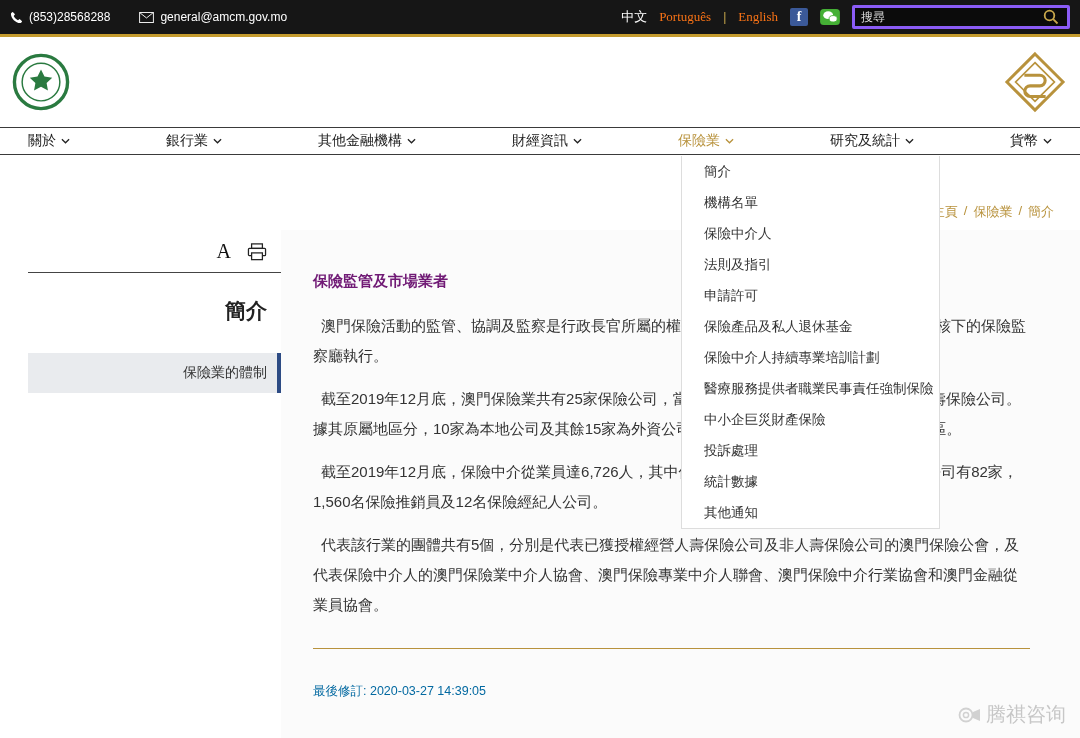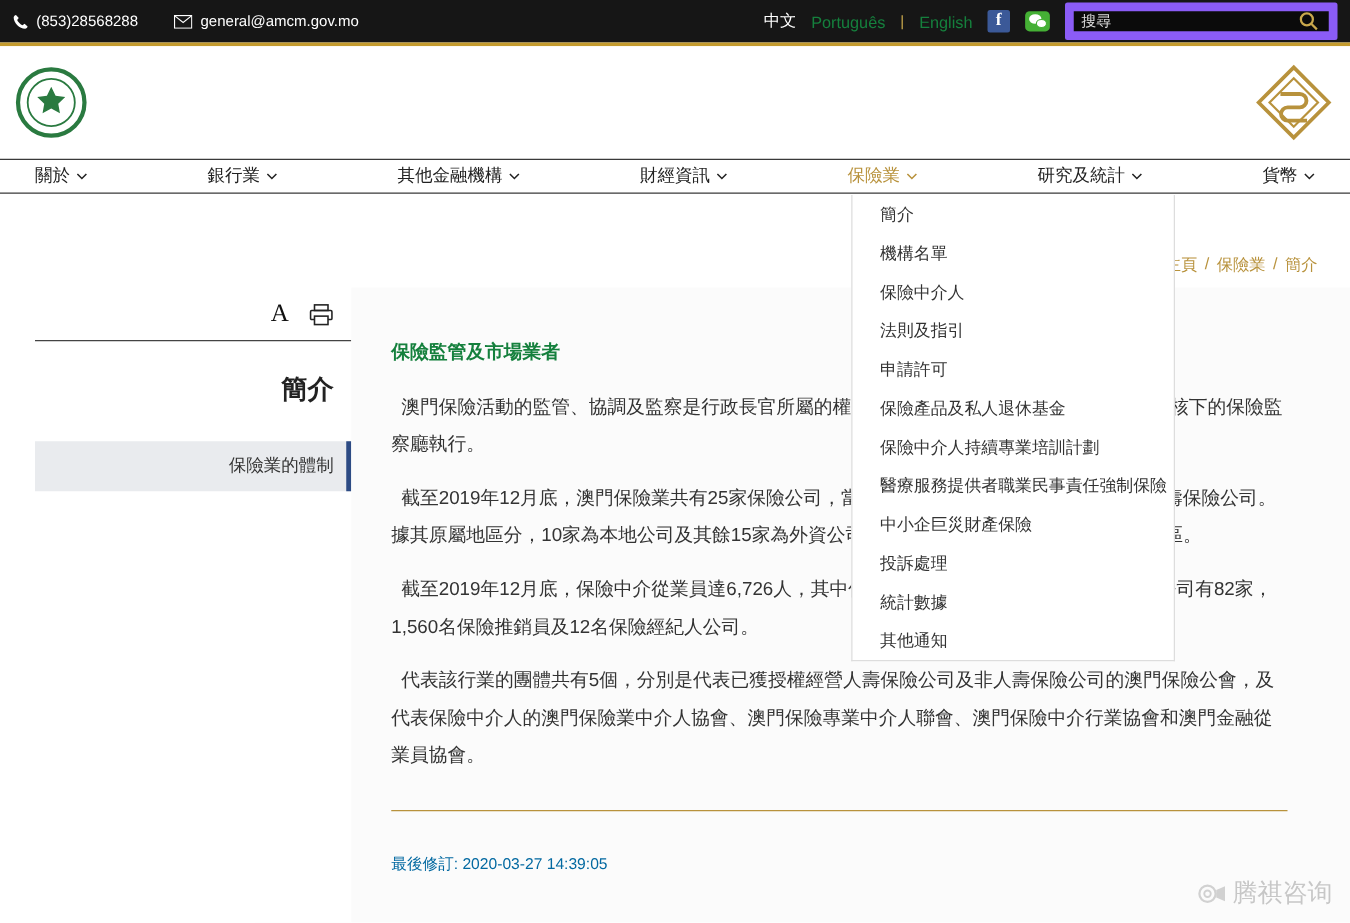--- a/index.html
+++ b/index.html
@@ -9,27 +9,27 @@
 
   
   .topbar { position:absolute; left:0; top:0; width:1080px; height:34px;
     background:#161616; display:flex; align-items:center; padding:0 10px;
     color:#fff; font-size:12px; }
   .topbar .left { display:flex; align-items:center; gap:7px; }
   .topbar .contact { display:flex; align-items:center; gap:6px; margin-right:22px; }
   .topbar .right { margin-left:auto; display:flex; align-items:center; gap:12px; }
   .lang { font-size:13px; cursor:pointer; }
   .lang.zh { color:#ffffff; }
-  .lang.gold { color:#15803d; }
+  .lang.gold { color:#f97316;font-family:Liberation Serif, serif; }
   .lang-sep { color:#c9a84c; }
   .fb-icon { width:18px; height:18px; background:#3b5998; color:#fff; border-radius:2px;
     display:flex; align-items:center; justify-content:center;
     font-family:"Liberation Serif",serif; font-weight:bold; font-size:14px; }
   .wc-icon { width:20px; height:18px; }
-  .searchbox { width:218px; height:24px; background:#0b0b0b; border:7px solid #8b5cf6;
+  .searchbox { width:218px; height:24px; background:#0b0b0b; border:3px solid #8b5cf6;
     border-radius:2px; display:flex; align-items:center; padding:8px 6px; }
   .searchbox input { flex:1; background:transparent; border:none; outline:none;
     color:#eee; font-size:12px; font-family:inherit; }
   .searchbox input::placeholder { color:#ddd; }
   .search-btn { width:18px; height:18px; cursor:pointer; display:flex; align-items:center; }
 
   
   .goldline { position:absolute; left:0; top:34px; width:1080px; height:3px; background:#c49b2e; }
 
   
@@ -77,21 +77,21 @@
   .side-item { margin-top:26px; }
   .side-item.active { height:40px; background:#e9ebee; border-right:4px solid #2d4b84;
     display:flex; align-items:center; justify-content:flex-end; padding-right:10px;
     font-size:14px; color:#333; cursor:pointer; margin-top:28px; }
   .side-item.plain { text-align:right; padding-right:14px; font-size:14.5px;
     color:#b8923c; cursor:pointer; margin-top:22px; }
 
   
   .main { position:absolute; left:281px; top:230px; right:0; bottom:0;
     background:#fbfbfb; padding:42px 50px 0 32px; }
-  .content-title { font-size:15px; font-weight:bold; color:#15803d; margin-bottom:20px; }
+  .content-title { font-size:15px; font-weight:bold; color:#701a75; margin-bottom:20px; }
   .main p { font-size:15px; color:#333; line-height:30px; margin-bottom:13px;
     text-indent:8px; }
   .gold-rule { border:none; border-top:1px solid #b8923c; margin-top:28px; }
   .last-modified { color:#0369a1; font-size:12.5px; margin-top:34px; }
 
   
   .watermark { position:absolute; right:14px; bottom:10px; display:flex; align-items:center;
     gap:4px; color:#c7c7c7; font-size:20px; z-index:20;
     text-shadow:0 0 2px rgba(255,255,255,.9); }
   .watermark svg { width:24px; height:20px; opacity:.8; }

